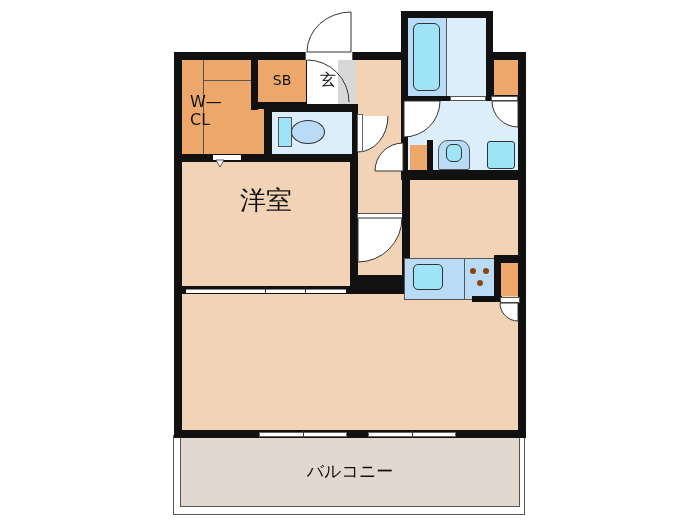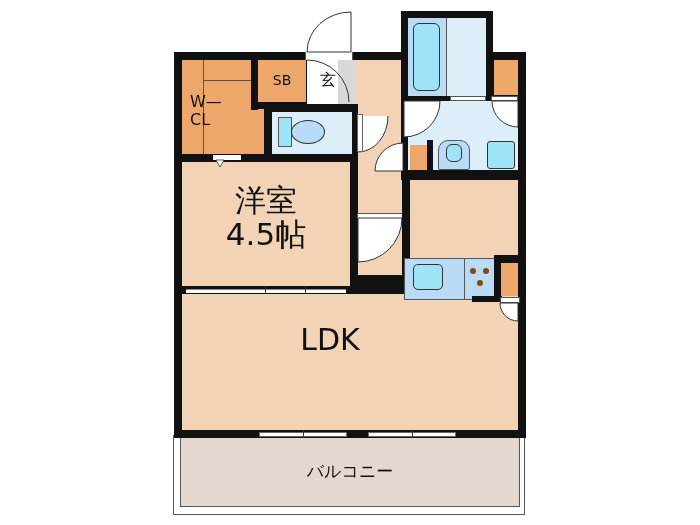--- a/index.html
+++ b/index.html
@@ -109,42 +109,40 @@
   <div class="abs wall" style="left:402px;top:170px;width:124px;height:8px;"></div>
   <svg style="left:375px;top:143px;" width="30" height="30">
       <path d="M28,0 A28,28 0 0 0 0,28 L28,28 Z" fill="#fff" stroke="#333" stroke-width="1"></path>
     </svg>
 
   <div class="abs wall" style="left:174px;top:286px;width:184px;height:8px;"></div>
   <div class="abs white" style="left:186px;top:289px;width:160px;height:4px;border-top:1px solid #888;"></div>
   <div class="abs" style="left:265px;top:287px;width:1px;height:7px;background:#333;"></div>
   <div class="abs" style="left:305px;top:287px;width:1px;height:7px;background:#333;"></div>
 
-  <div class="label" style="left:182px;top:183px;width:168px;font-size:31px;line-height:34px;">
+  <div class="label" style="left:182px;top:183px;width:168px;font-size:26px;line-height:34px;">
     <div>洋室</div>
-    <div>4.5帖</div>
   </div>
 
   <div class="abs" style="left:404px;top:258px;width:94px;height:42px;background:#b9dbf6;border:1px solid #555;"></div>
   <div class="abs" style="left:413px;top:264px;width:30px;height:26px;background:#9fe4f6;border:1.5px solid #333;border-radius:5px;"></div>
   <div class="abs" style="left:464px;top:258px;width:1px;height:42px;background:#555;"></div>
   <div class="abs" style="left:470px;top:268px;width:6px;height:6px;border-radius:50%;background:#8b4513;"></div>
   <div class="abs" style="left:483px;top:268px;width:6px;height:6px;border-radius:50%;background:#8b4513;"></div>
   <div class="abs" style="left:477px;top:280px;width:6px;height:6px;border-radius:50%;background:#8b4513;"></div>
   <div class="abs wall" style="left:494px;top:255px;width:32px;height:8px;"></div>
   <div class="abs wall" style="left:494px;top:255px;width:7px;height:42px;"></div>
   <div class="abs wall" style="left:472px;top:296px;width:30px;height:6px;"></div>
   <div class="abs orange" style="left:501px;top:263px;width:17px;height:33px;"></div>
   <div class="abs white" style="left:500px;top:297px;width:20px;height:6px;border:1px solid #555;"></div>
   <svg style="left:500px;top:303px;" width="22" height="22">
       <path d="M0,0 A18,18 0 0 0 18,18 L18,0 Z" fill="#fff" stroke="#333" stroke-width="1"></path>
     </svg>
 
   <div class="label" style="left:270px;top:322px;width:120px;font-size:30px;line-height:36px;">
-    <div>LDK</div>
   </div>
 
   <div class="abs white" style="left:259px;top:432px;width:88px;height:5px;border:1px solid #666;"></div>
   <div class="abs" style="left:303px;top:431px;width:1px;height:7px;background:#333;"></div>
   <div class="abs white" style="left:368px;top:432px;width:88px;height:5px;border:1px solid #666;"></div>
   <div class="abs" style="left:412px;top:431px;width:1px;height:7px;background:#333;"></div>
 
   <div class="abs" style="left:174px;top:430px;width:0;height:0;"></div>
 </div>
 

